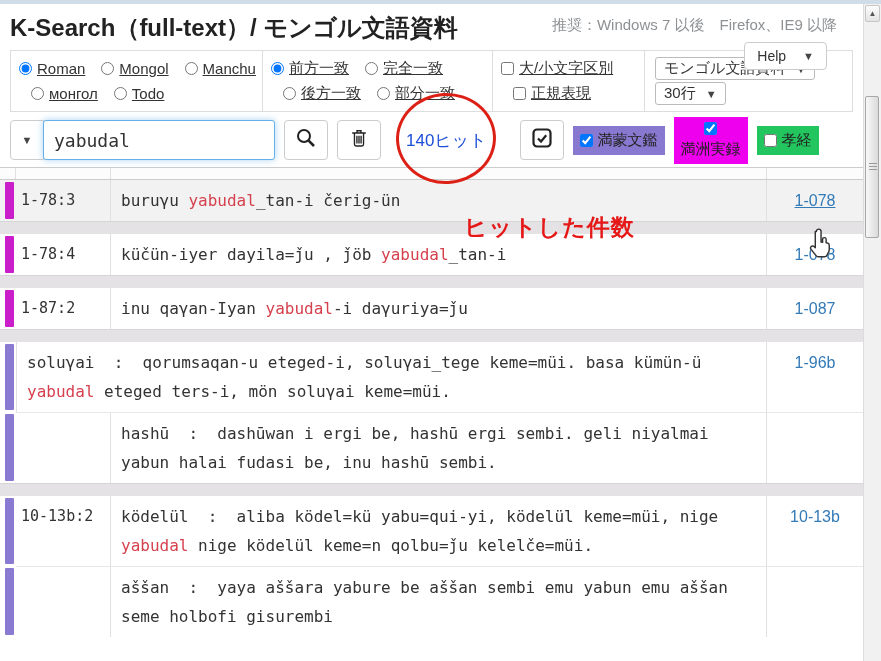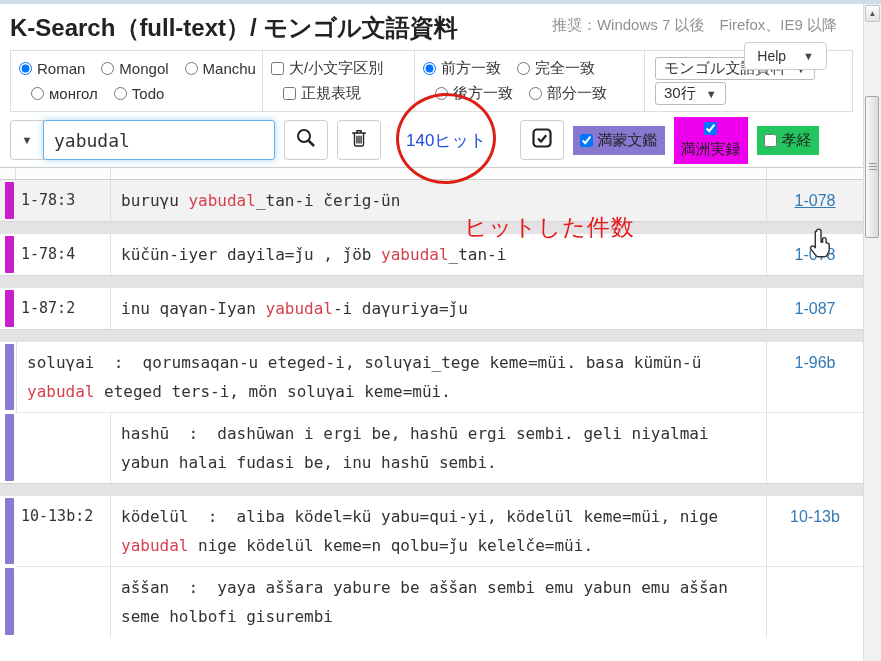--- a/index.html
+++ b/index.html
@@ -26,21 +26,21 @@
   .rec { position:absolute; top:12px; right:26px; font-size:15px; color:#8d9194; }
   .help-btn { position:absolute; top:38px; right:36px; background:#fff; border:1px solid #ccc; border-radius:4px;
               padding:5px 12px; font-size:14px; color:#333; display:flex; align-items:center; gap:17px; cursor:pointer; }
   .caret { font-size:11px; color:#444; }
 
   
   .controls { display:flex; margin:3px 10px 0; border:1px solid #ddd; background:#fff; }
   .ctl-cell { padding:5px 8px; border-right:1px solid #ddd; }
   .ctl-cell:last-child { border-right:none; }
   .c1 { width:252px; } .c2 { width:230px; } .c3 { width:152px; } .c4 { flex:1; padding-left:10px; }
-  .ctl-line { display:flex; align-items:center; gap:16px; height:25px; font-size:15px; color:#333; }
+  .ctl-line { display:flex; align-items:center; gap:16px; height:25px; font-size:15px; color:#333;text-decoration:underline; }
   .ctl-line.ind { padding-left:12px; }
   .ctl-line label { display:flex; align-items:center; gap:5px; cursor:pointer; }
   .sel { display:inline-flex; align-items:center; gap:10px; border:1px solid #bbb; border-radius:3px; background:#fff;
          padding:1px 8px; font-size:15px; color:#333; margin:1px 0; cursor:pointer; }
 
   
   .searchrow { position:relative; display:flex; align-items:center; gap:9px; margin:5px 10px 4px; height:46px; }
   .ig { display:flex; align-items:stretch; height:40px; }
   .caret-btn { width:34px; background:#fff; border:1px solid #ccc; border-radius:4px 0 0 4px;
                display:flex; align-items:center; justify-content:center; color:#555; cursor:pointer; }
@@ -70,21 +70,21 @@
   .subrow .rowmain { border-top:1px solid #e8e8e8; }
   .idcell { width:94px; padding:6px 2px 6px 5px; font:15px/29px "DejaVu Sans Mono", monospace; color:#333; }
   .textcell { flex:1; border-left:1px solid #e0e0e0; border-right:1px solid #e0e0e0; padding:6px 12px 6px 10px;
               font:16px/29px "DejaVu Sans Mono", monospace; color:#333; white-space:pre-wrap; word-break:break-word; }
   .hl { color:#d6414e; }
   .linkcell { width:96px; padding:6px 0; text-align:center; font-size:16px; line-height:29px; }
   .linkcell a { color:#337ab7; text-decoration:none; cursor:pointer; }
   .row.hov .linkcell a { text-decoration:underline; }
 
   
-  .note { position:absolute; left:464px; top:212px; font-size:23px; font-weight:normal; color:#e61717; z-index:5; letter-spacing:1px; }
+  .note { position:absolute; left:464px; top:212px; font-size:23px; font-weight:bold; color:#e61717; z-index:5; letter-spacing:1px; }
   .hand { position:absolute; left:806px; top:228px; z-index:5; }
 </style>
 </head>
 <body>
 
 <div class="page">
   <div class="topstrip"></div>
 
   <div class="content">
 
@@ -117,53 +117,53 @@
           <label>
               <input type="radio" name="script" style="">
               <span>монгол</span>
             </label>
           <label>
               <input type="radio" name="script" style="">
               <span>Todo</span>
             </label>
         </div>
       </div>
+      <div class="ctl-cell c2">
+        <div class="ctl-line">
+          <label>
+              <input type="radio" name="match" checked="" style="">
+              <span>前方一致</span>
+            </label>
+          <label>
+              <input type="radio" name="match" style="">
+              <span>完全一致</span>
+            </label>
+        </div>
+        <div class="ctl-line ind">
+          <label>
+              <input type="radio" name="match" style="">
+              <span>後方一致</span>
+            </label>
+          <label>
+              <input type="radio" name="match" style="">
+              <span>部分一致</span>
+            </label>
+        </div>
+      </div>
       <div class="ctl-cell c3">
         <div class="ctl-line">
           <label>
               <input type="checkbox" style="">
               <span>大/小文字区別</span>
             </label>
         </div>
         <div class="ctl-line ind">
           <label>
               <input type="checkbox" style="">
               <span>正規表現</span>
-            </label>
-        </div>
-      </div>
-      <div class="ctl-cell c2">
-        <div class="ctl-line">
-          <label>
-              <input type="radio" name="match" checked="" style="">
-              <span>前方一致</span>
-            </label>
-          <label>
-              <input type="radio" name="match" style="">
-              <span>完全一致</span>
-            </label>
-        </div>
-        <div class="ctl-line ind">
-          <label>
-              <input type="radio" name="match" style="">
-              <span>後方一致</span>
-            </label>
-          <label>
-              <input type="radio" name="match" style="">
-              <span>部分一致</span>
             </label>
         </div>
       </div>
       <div class="ctl-cell c4">
         <div><span class="sel">
               <span>モンゴル文語資料</span>
               <span class="caret">▼</span>
             </span></div>
         <div><span class="sel">
               <span>30行</span>

